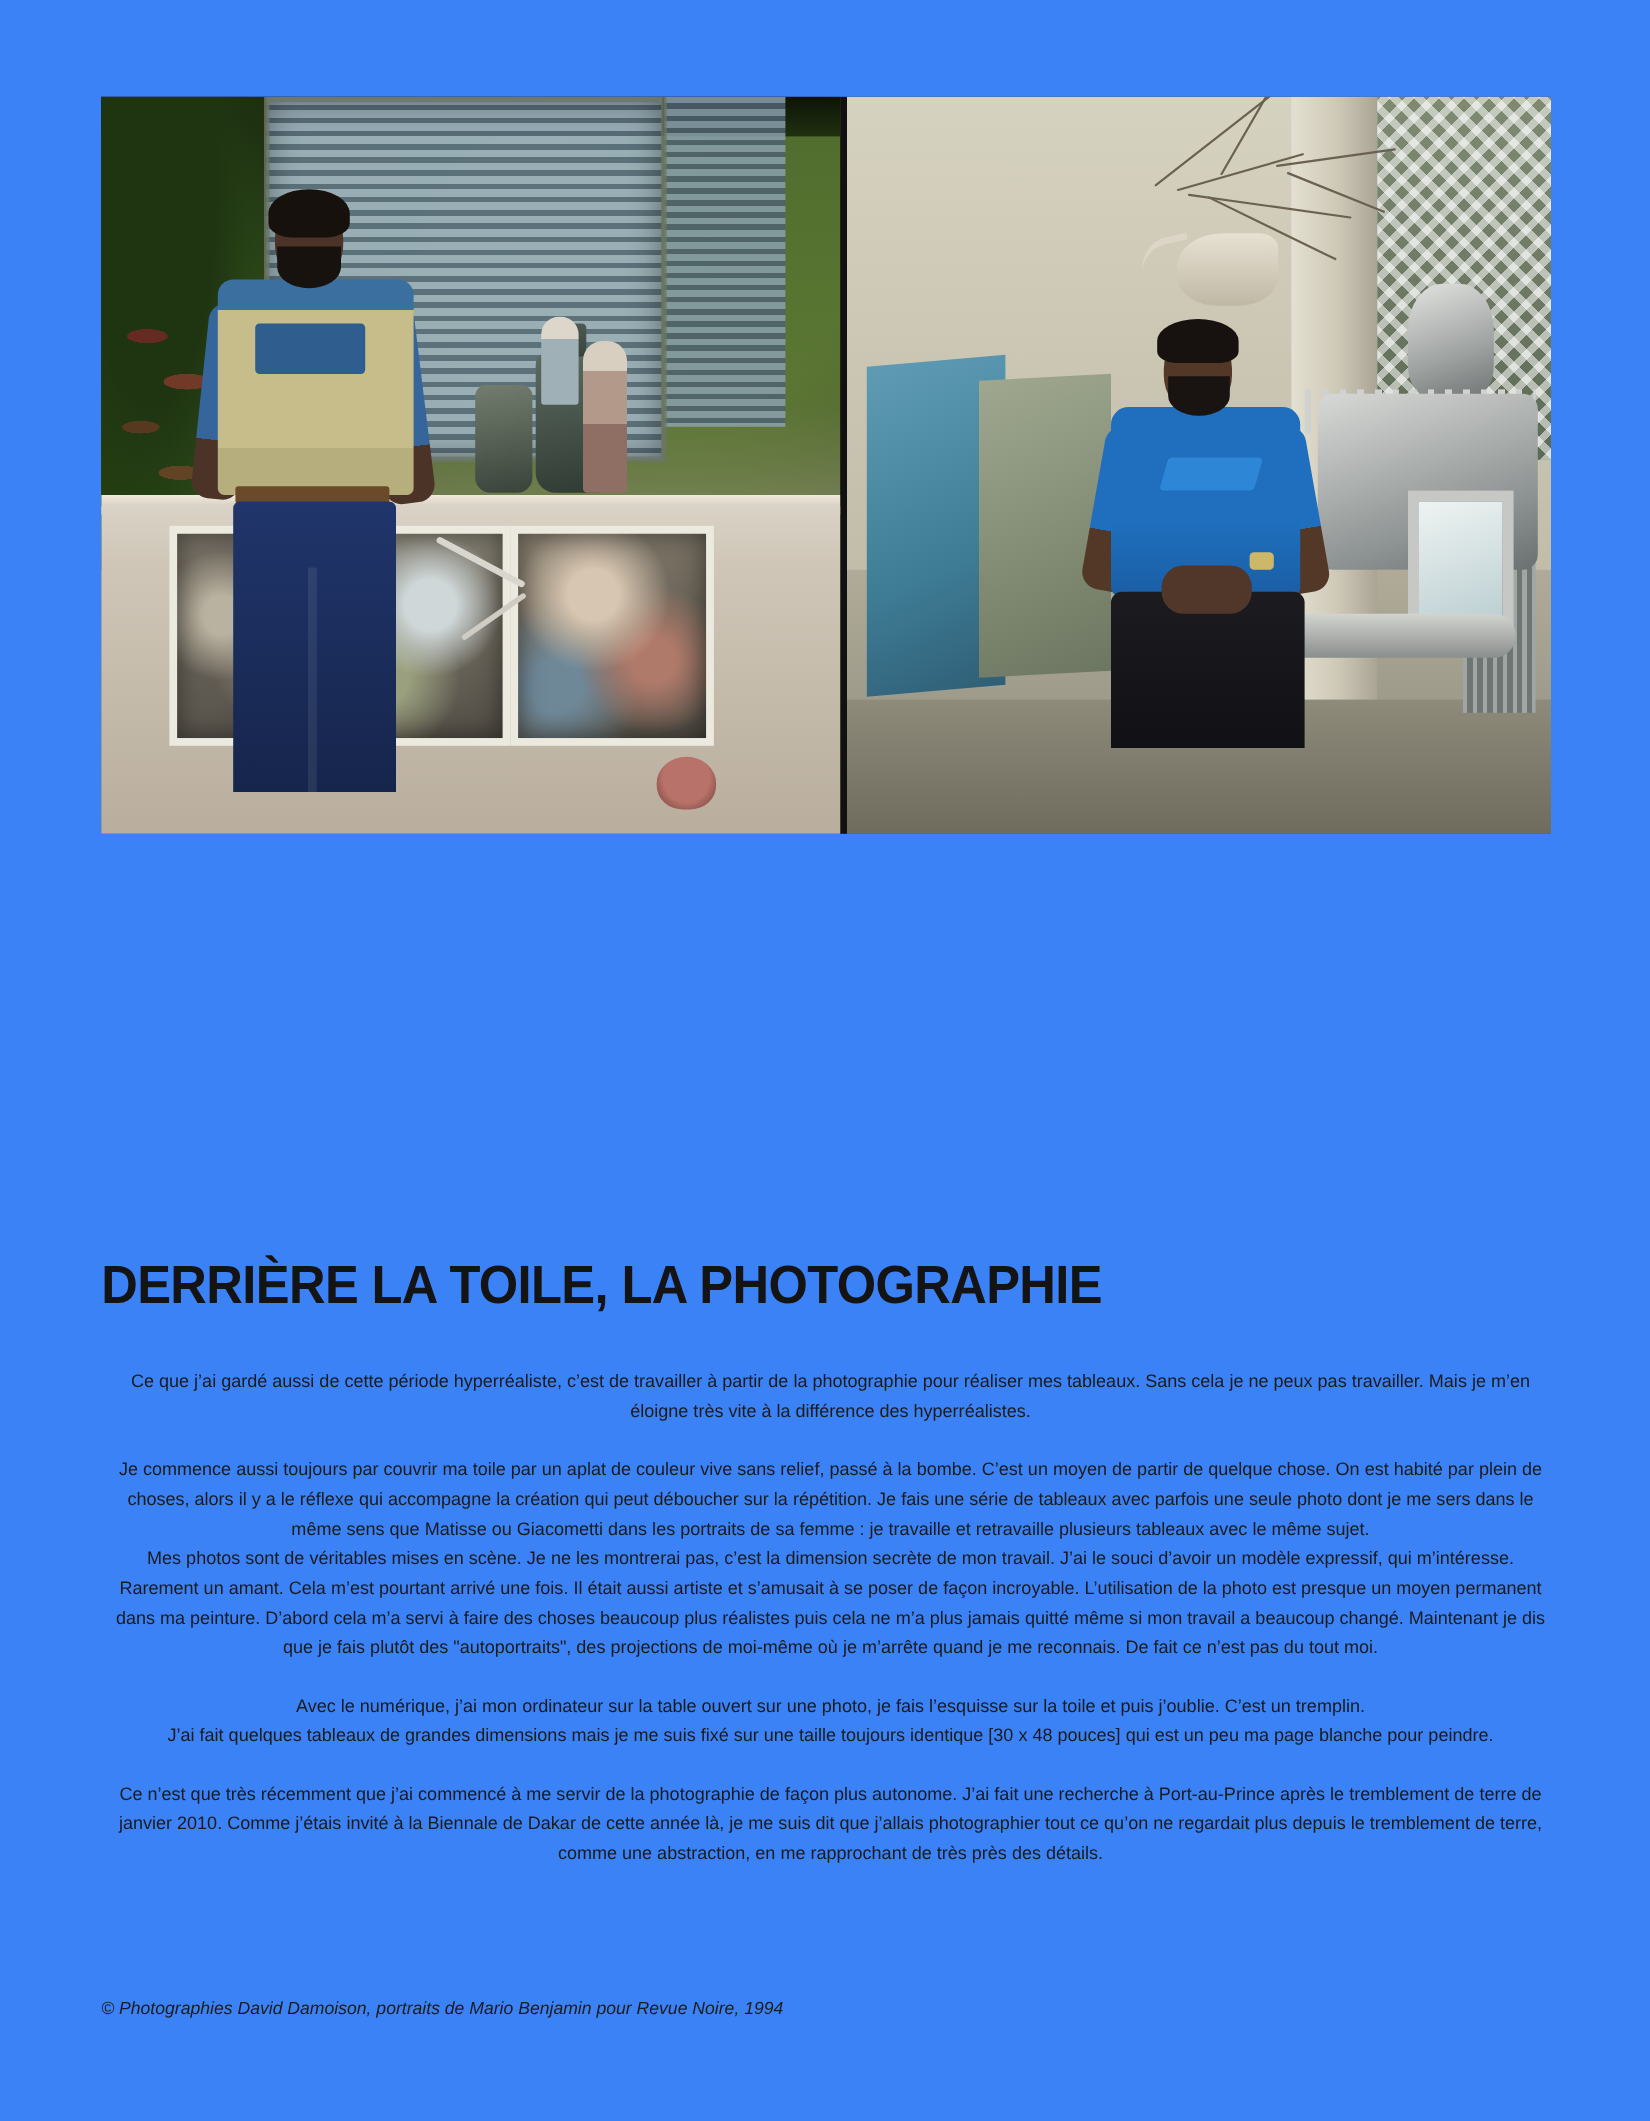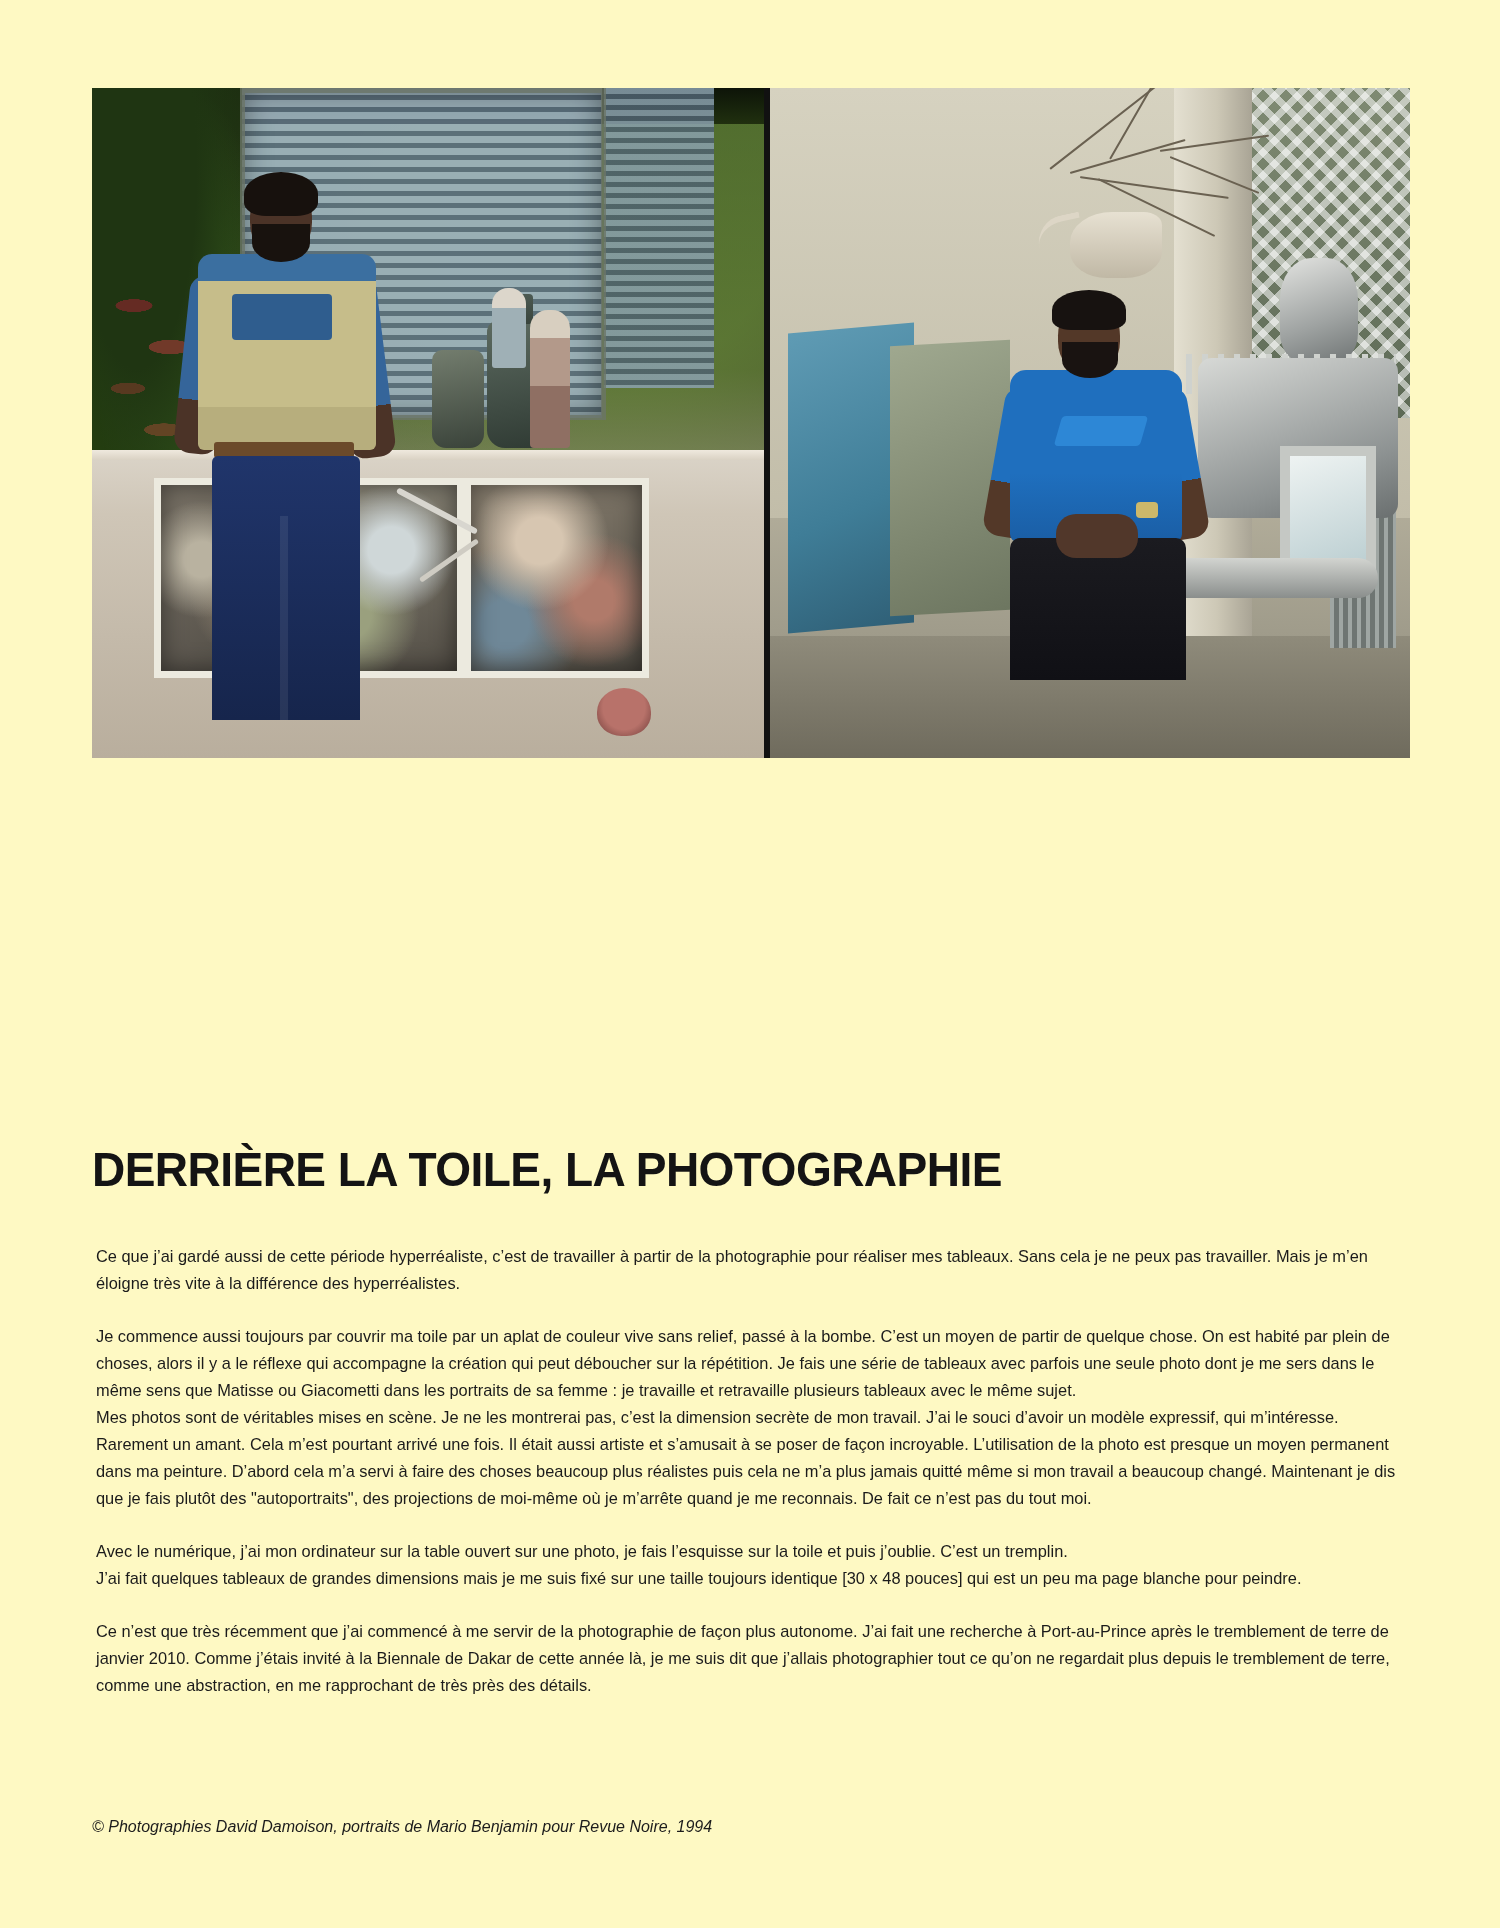--- a/index.html
+++ b/index.html
@@ -12,21 +12,21 @@
     height: 1928px;
     font-family: "Liberation Sans", sans-serif;
     color: #1a1a1a;
     position: relative;
     overflow: hidden;
   }
 
   .page {
     position: absolute;
     inset: 0;
-    background: #fef9c3;
+    background: #3b82f6;
   }
 
   
   .photo-block {
     position: absolute;
     left: 92px;
     top: 88px;
     width: 1318px;
     height: 670px;
     background: #111;
@@ -349,21 +349,21 @@
 
   .body-text {
     position: absolute;
     left: 92px;
     top: 1243px;
     width: 1322px;
     font-size: 16.4px;
     line-height: 27px;
     color: #1b1b1b;
   }
-  .body-text p { margin: 0 0 26px 4px; }
+  .body-text p { margin: 0 0 26px 4px; text-align: center; }
   .body-text p:last-child { margin-bottom: 0; }
 
   .credit {
     position: absolute;
     left: 92px;
     top: 1818px;
     font-size: 16px;
     color: #1c1c1c;
     font-style: italic;
   }

